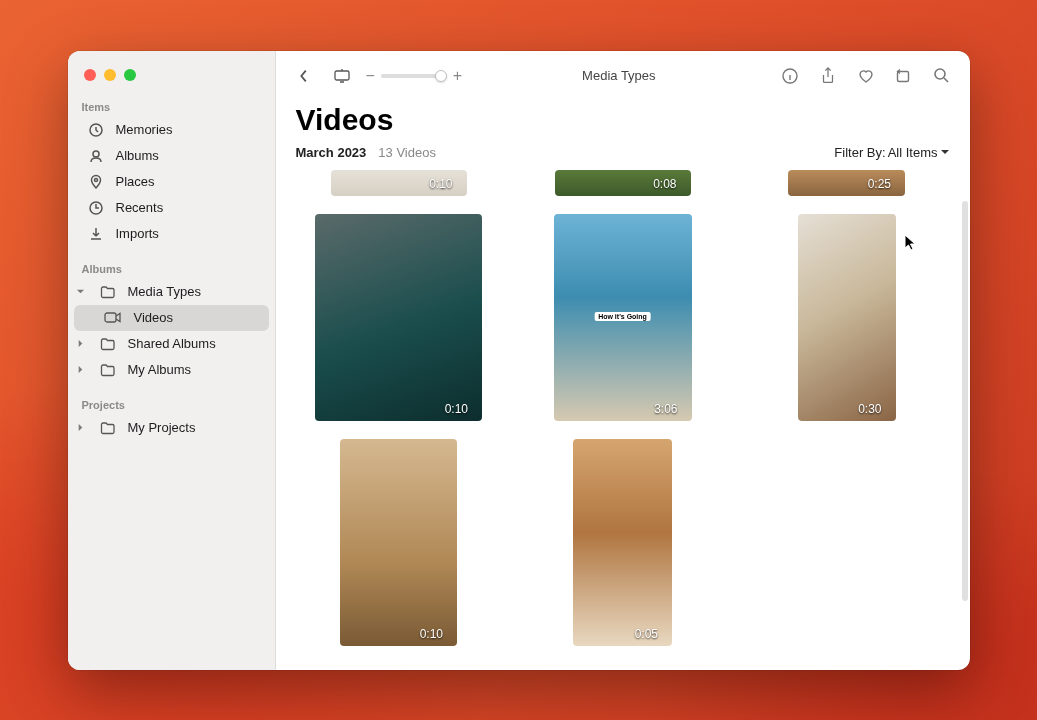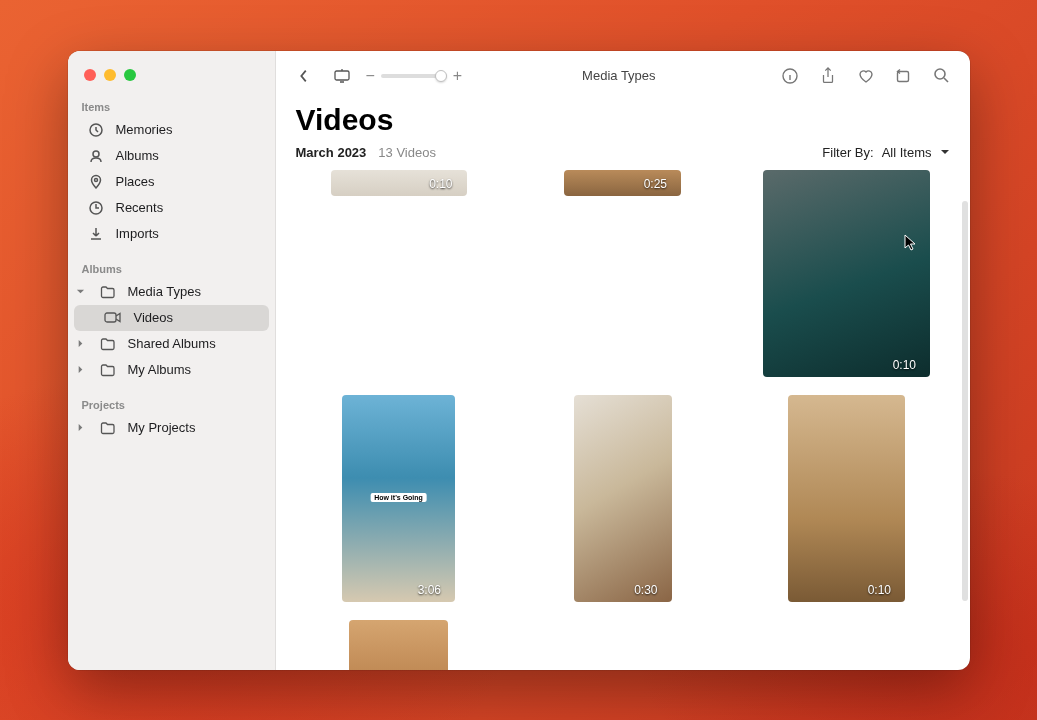--- a/index.html
+++ b/index.html
@@ -60,21 +60,21 @@
 .tb-btn { width: 28px; height: 26px; display:flex; align-items:center; justify-content:center; color:#555; border-radius:5px; }
 .tb-spacer { flex:1; display:flex; align-items:center; justify-content:center; font-size:13px; color:#444; }
 .zoom { display:flex; align-items:center; gap:6px; color:#888; }
 .zoom .track { width:66px; height:4px; background:#ddd; border-radius:2px; position:relative; }
 .zoom .thumb { position:absolute; right:0; top:-4px; width:12px; height:12px; background:#fff; border:1px solid #c0c0c0; border-radius:50%; box-shadow:0 1px 2px rgba(0,0,0,0.15); }
 .content { flex:1; padding: 0 20px 0 20px; overflow:auto; }
 .title-row h1 { font-size:30px; font-weight:700; margin-top:2px; }
 .meta-row { display:flex; align-items:flex-start; margin-top:8px; font-size:13px; }
 .meta-row .date { font-weight:600; color:#222; }
 .meta-row .count { color:#888; margin-left:12px; }
-.meta-row .filter { margin-left:auto; color:#222; display:flex; align-items:center; gap:8px; }
+.meta-row .filter { margin-left:auto; color:#222; display:flex; align-items:center; gap:2px; }
 .grid { display:grid; grid-template-columns: repeat(3, 1fr); gap: 18px; margin-top:10px; padding-bottom:10px; }
 .cell { display:flex; justify-content:center; }
 .thumb {
   position:relative; border-radius:4px; overflow:hidden;
   background:#777;
 }
 .thumb .dur {
   position:absolute; right:14px; bottom:5px;
   color:#fff; font-size:12px; font-weight:500;
   text-shadow: 0 1px 2px rgba(0,0,0,0.8);
@@ -288,32 +288,37 @@
       </div>
 
       <div class="grid">
 
         <div class="cell row-partial">
             <div class="thumb" style="width: 136px; background: linear-gradient(rgb(230, 225, 216), rgb(214, 207, 195));">
               <span class="dur">0:10</span>
             </div>
           </div>
         <div class="cell row-partial">
+            <div class="thumb" style="width: 136px; background: linear-gradient(rgb(90, 122, 58), rgb(61, 90, 42));">
+              <span class="dur">0:08</span>
+            </div>
+          </div>
+        <div class="cell row-partial">
             <div class="thumb" style="width: 117px; background: linear-gradient(rgb(185, 139, 90), rgb(138, 101, 64));">
               <span class="dur">0:25</span>
             </div>
           </div>
 
         <div class="cell row-full">
             <div class="thumb" style="background: linear-gradient(160deg, rgb(90, 106, 106) 0%, rgb(26, 77, 77) 55%, rgb(13, 45, 45) 100%);">
               <span class="dur">0:10</span>
             </div>
           </div>
         <div class="cell row-full">
-            <div class="thumb" style="width: 113px; background: linear-gradient(rgb(109, 179, 214) 0%, rgb(61, 141, 176) 40%, rgb(214, 201, 176) 100%);">
+            <div class="thumb" style="width: 138px; background: linear-gradient(rgb(109, 179, 214) 0%, rgb(61, 141, 176) 40%, rgb(214, 201, 176) 100%);">
               <span class="cap">How it's Going</span>
               <span class="dur">3:06</span>
             </div>
           </div>
         <div class="cell row-full">
             <div class="thumb" style="width: 98px; background: linear-gradient(150deg, rgb(229, 223, 213) 0%, rgb(201, 184, 154) 45%, rgb(138, 101, 69) 100%);">
               <span class="dur">0:30</span>
             </div>
           </div>
         <div class="cell row-full">

